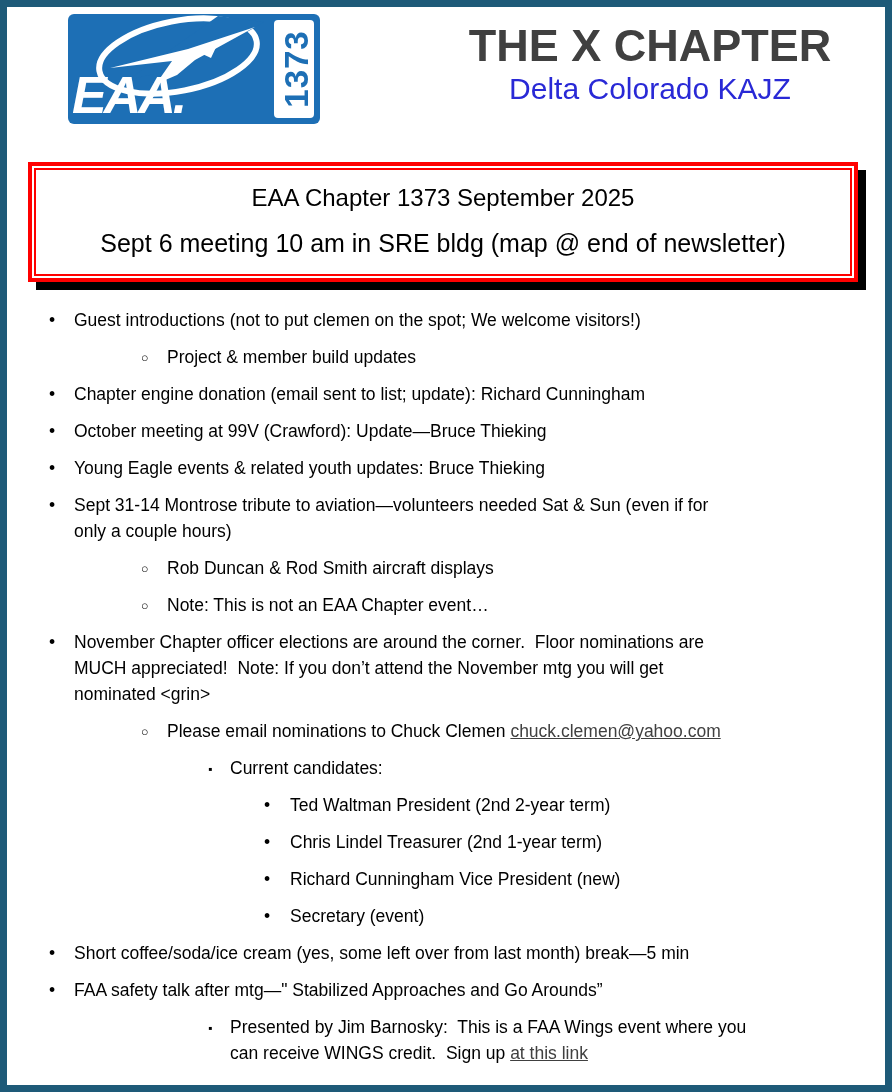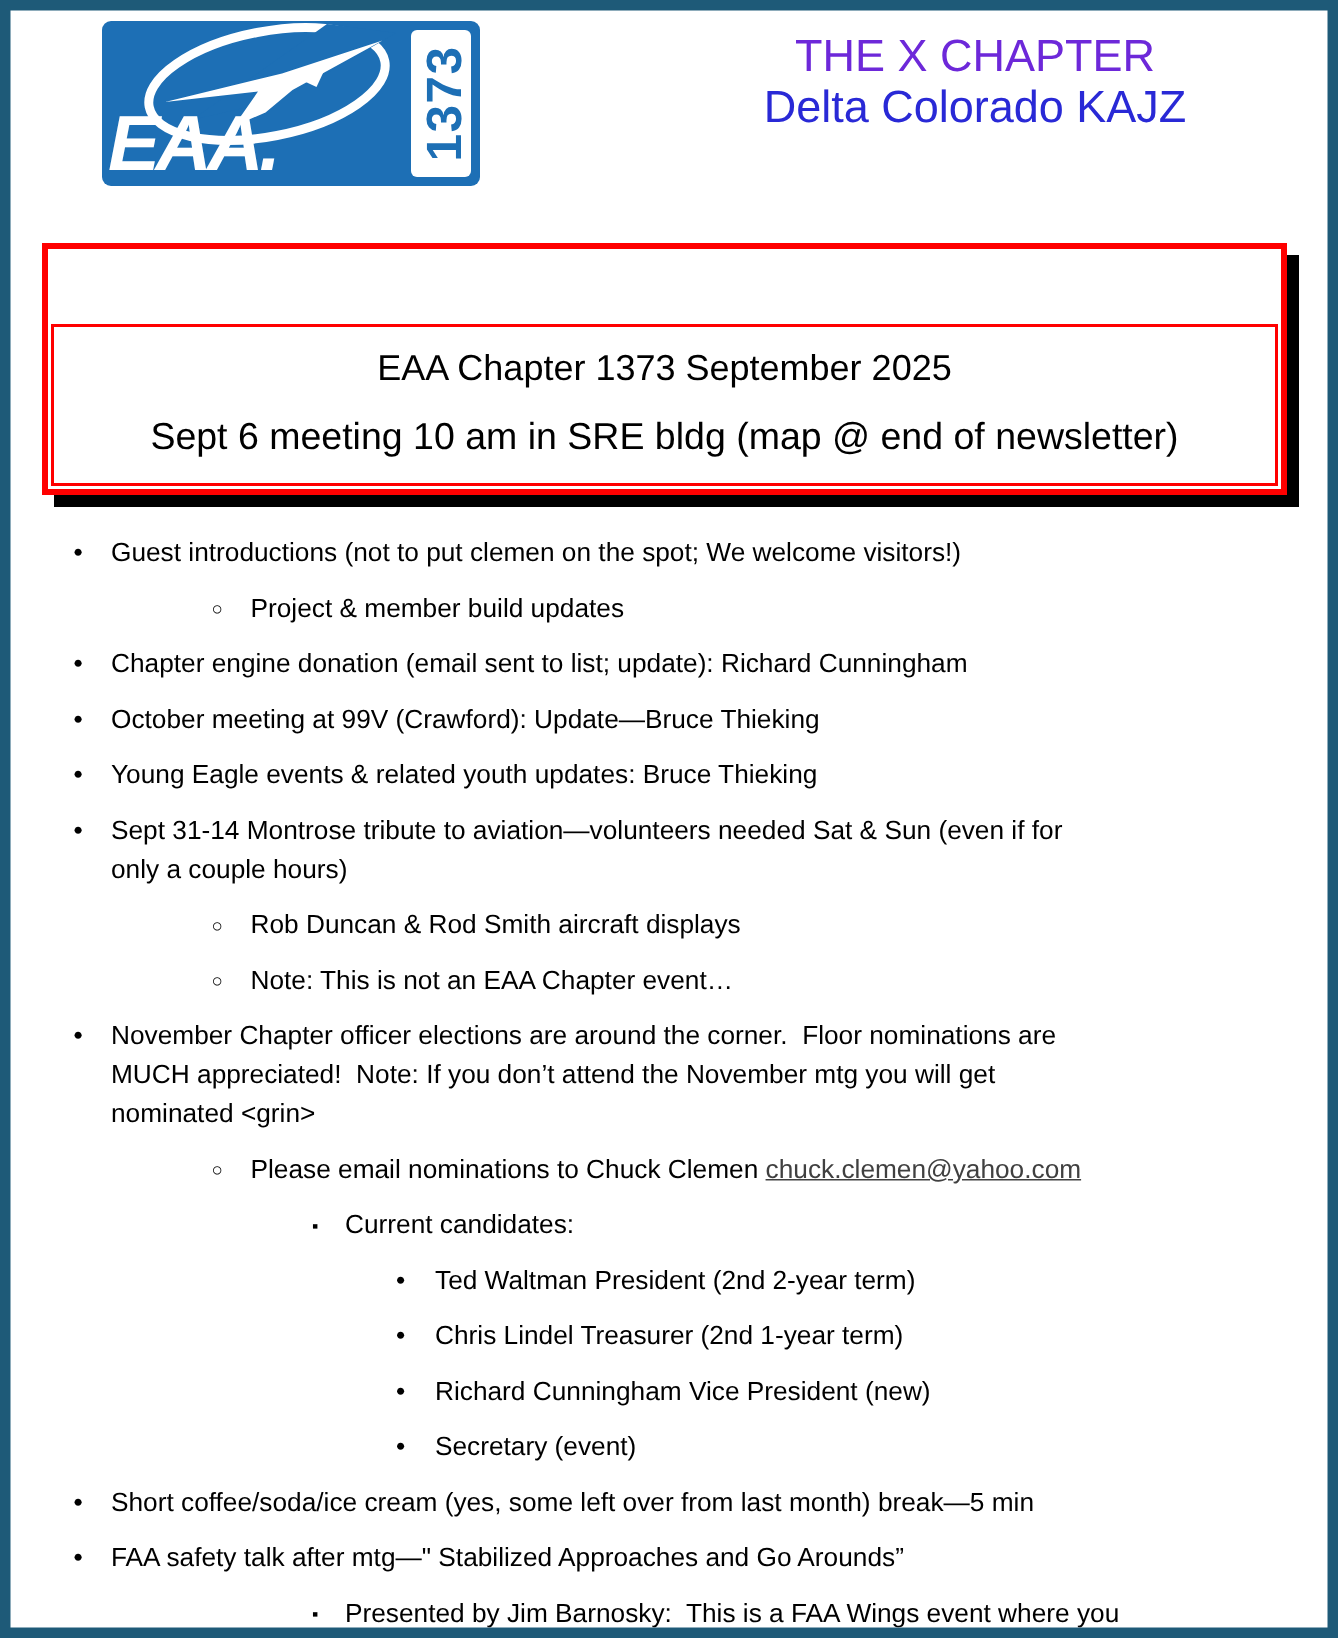--- a/index.html
+++ b/index.html
@@ -7,31 +7,31 @@
     width: 892px; height: 1092px; box-sizing: border-box;
     border: 7px solid #1e5a78; background: #ffffff;
     font-family: "Liberation Sans", "DejaVu Sans", sans-serif;
     color: #000; overflow: hidden; position: relative;
   }
   
   .header { display: flex; align-items: flex-start; padding-top: 7px; }
   .logo-wrap { margin-left: 61px; width: 252px; height: 110px; flex: 0 0 auto; }
   .title-block { width: 470px; margin-left: auto; text-align: center; }
   .main-title {
-    font-size: 30px; line-height: 1.08; letter-spacing: 0px;
-    margin-top: 8px; color: #6d28d9; font-weight: 400; white-space: nowrap;
+    font-size: 45px; line-height: 1.08; letter-spacing: 0px;
+    margin-top: 8px; color: #404040; font-weight: 700; white-space: nowrap;
   }
   .sub-title { font-size: 30px; color: #2929d6; margin-top: 1px; white-space: nowrap; text-align: center; }
   
   .banner-outer {
     margin: 38px 27px 0 21px;
     border: 4px solid #ff0000; background: #ffffff; padding: 2px;
     box-shadow: 8px 8px 0 #000000;
   }
-  .banner-inner { border: 2px solid #ff0000; text-align: center; padding: 12px 4px 16px 4px; margin-top: 48px; }
+  .banner-inner { border: 2px solid #ff0000; text-align: center; padding: 12px 4px 16px 4px; }
   .banner-line1 { font-size: 24px; margin-top: 2px; }
   .banner-line2 { font-size: 25px; margin-top: 17px; }
   
   .agenda { margin: 25px 40px 0 36px; font-size: 17.5px; line-height: 26px; }
   .agenda-heading { margin-bottom: 11px; }
   .item { position: relative; margin-bottom: 11px; white-space: pre-wrap; }
   .item .text { white-space: pre-wrap; }
   .marker { position: absolute; top: 0; }
   .lvl1 { padding-left: 31px; }  .lvl1 > .marker { left: 6px; }
   .lvl2 { padding-left: 124px; } .lvl2 > .marker { left: 98px; font-size: 12.5px; top: 1px; }

